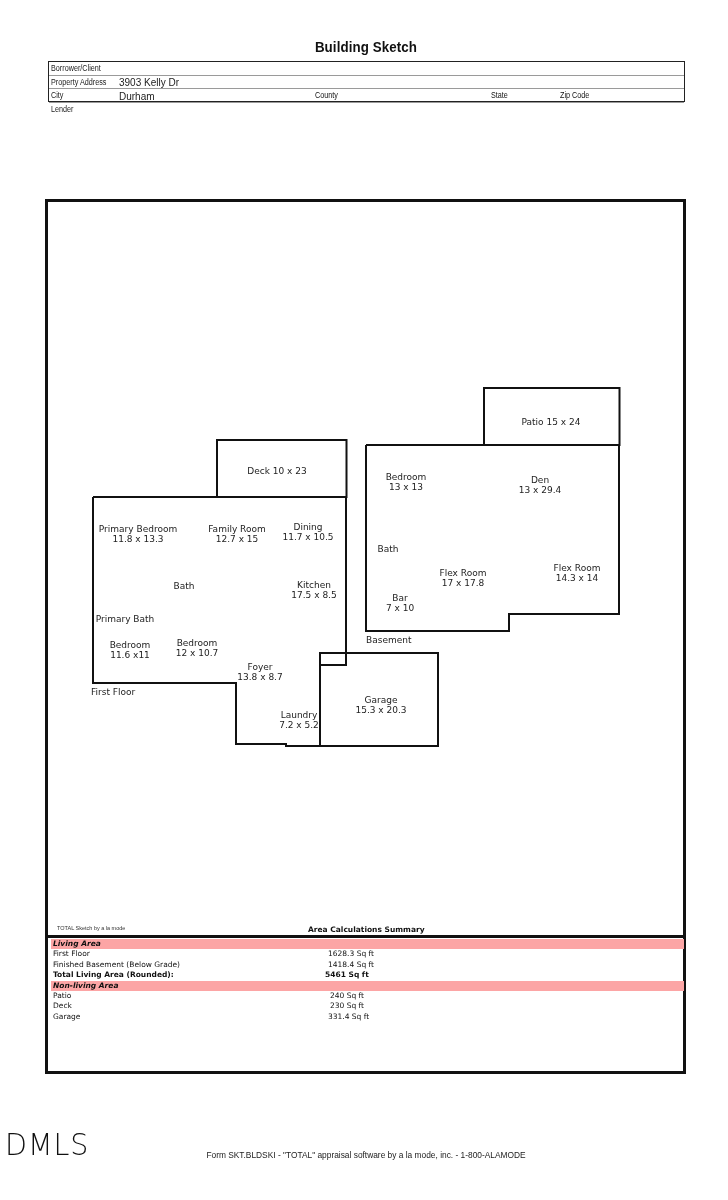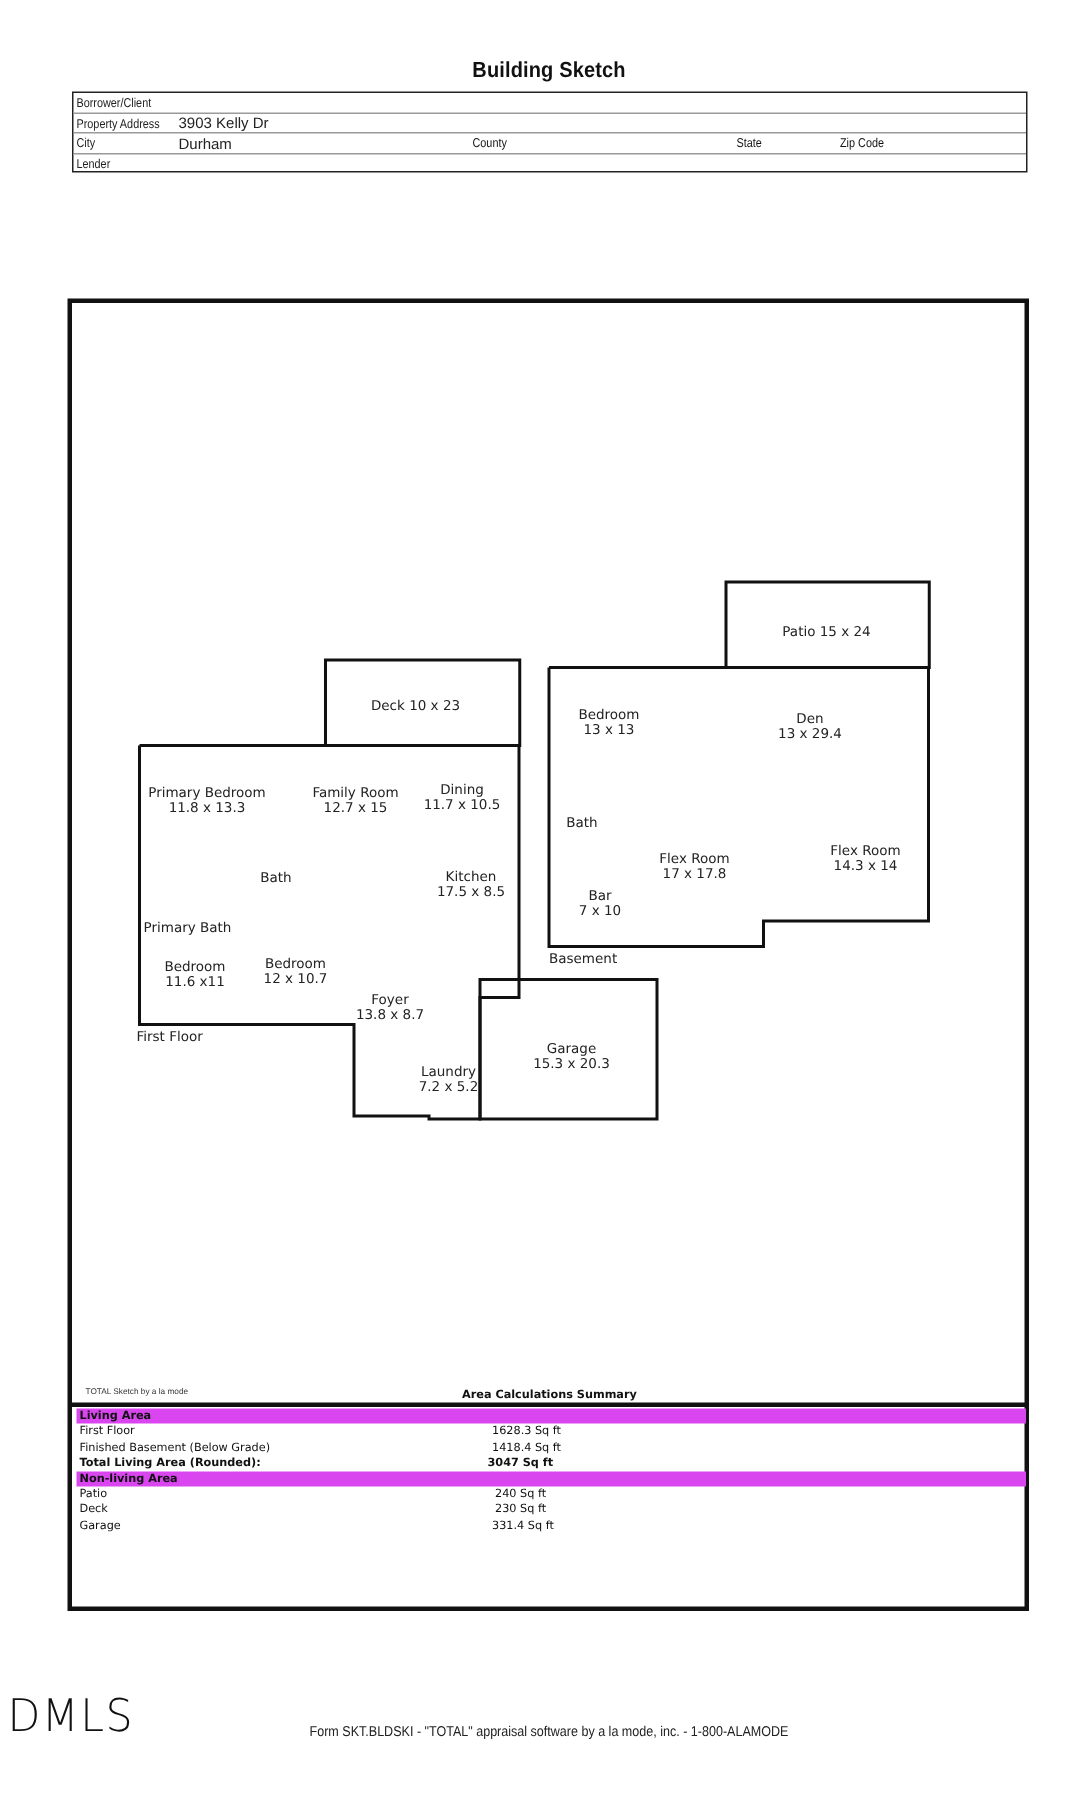--- a/index.html
+++ b/index.html
@@ -1,37 +1,37 @@
 <!DOCTYPE html>
 <html><head>
 <meta charset="utf-8">
 <style>
   html, body { margin: 0; padding: 0; background: #ffffff; }
   body { width: 728px; height: 1200px; position: relative; overflow: hidden; font-family: "Liberation Sans", sans-serif; color: #111; }
   .title { position: absolute; left: 0; width: 732px; top: 39px; text-align: center; font-family: "Liberation Sans", sans-serif; font-weight: bold; font-size: 14.5px; letter-spacing: 0.1px; transform: scaleX(0.92); }
-  .hdr { position: absolute; left: 48px; top: 61px; width: 637px; height: 54px; border: 1.3px solid #222; box-sizing: border-box; }
+  .hdr { position: absolute; left: 48px; top: 61px; width: 637px; height: 41px; border: 1.3px solid #222; box-sizing: border-box; }
   .hdr-row { position: relative; height: 13.5px; border-bottom: 1px solid #9a9a9a; box-sizing: border-box; font-size: 9px; }
   .hdr-row:last-child { border-bottom: none; }
   .hdr-lbl { position: absolute; left: 2px; top: 1px; font-size: 8.5px; color: #222; transform: scaleX(0.85); transform-origin: left; white-space: nowrap; }
   .hdr-val { position: absolute; left: 70px; top: 1.5px; font-size: 10px; color: #222; white-space: nowrap; }
   .hdr-county { position: absolute; left: 266px; top: 1px; font-size: 8.5px; transform: scaleX(0.85); transform-origin: left; }
   .hdr-state { position: absolute; left: 442px; top: 1px; font-size: 8.5px; transform: scaleX(0.85); transform-origin: left; }
   .hdr-zip { position: absolute; left: 511px; top: 1px; font-size: 8.5px; transform: scaleX(0.85); transform-origin: left; }
 
   .frame { position: absolute; left: 45px; top: 199px; width: 641px; height: 875px; border: 3px solid #111; box-sizing: border-box; }
   svg.plan { position: absolute; left: 0; top: 0; }
   .lbl { position: absolute; font-family: "DejaVu Sans", sans-serif; font-size: 9px; color: #222; text-align: center; line-height: 10px; white-space: nowrap; transform: translateX(-50%); }
   .lbl-left { position: absolute; font-family: "DejaVu Sans", sans-serif; font-size: 9px; color: #222; line-height: 10px; white-space: nowrap; }
 
   .sketch-by { position: absolute; left: 57px; top: 925px; font-size: 5.5px; color: #333; }
   .summary-title { position: absolute; left: 308px; top: 925px; font-family: "DejaVu Sans", sans-serif; font-size: 7.5px; font-weight: bold; }
   .sum-line { position: absolute; left: 48px; top: 935px; width: 636px; height: 3px; background: #111; }
   .sum-table { position: absolute; left: 51px; top: 939px; width: 633px; font-family: "DejaVu Sans", sans-serif; font-size: 7.5px; }
   .sum-row { position: relative; height: 10.4px; line-height: 10.4px; }
-  .sum-row.section { background: #d946ef; font-weight: bold; }
+  .sum-row.section { background: #fca5a5; font-weight: bold; font-style: italic; }
   .sum-row.total { font-weight: bold; }
   .sum-lbl { position: absolute; left: 2px; top: 0; }
   .sum-val { position: absolute; left: 277px; top: 0; }
   .sum-row.total .sum-val { left: 274px; }
   .sum-row.np .sum-val { left: 279px; }
 
   .logo { position: absolute; left: 5px; top: 1127px; font-family: "DejaVu Sans", sans-serif; font-weight: 200; font-size: 30px; letter-spacing: 1px; color: #111; transform: scaleX(0.95); transform-origin: left; }
   .footer { position: absolute; left: 0; width: 732px; top: 1149px; text-align: center; font-size: 9.5px; color: #222; transform: scaleX(0.88); }
 </style>
 </head>
@@ -117,21 +117,21 @@
   <div class="sum-row">
     <span class="sum-lbl">First Floor</span>
     <span class="sum-val">1628.3 Sq ft</span>
   </div>
   <div class="sum-row">
     <span class="sum-lbl">Finished Basement (Below Grade)</span>
     <span class="sum-val">1418.4 Sq ft</span>
   </div>
   <div class="sum-row total">
     <span class="sum-lbl">Total Living Area (Rounded):</span>
-    <span class="sum-val">3047 Sq ft</span>
+    <span class="sum-val">5461 Sq ft</span>
   </div>
   <div class="sum-row section">
     <span class="sum-lbl">Non-living Area</span>
   </div>
   <div class="sum-row np">
     <span class="sum-lbl">Patio</span>
     <span class="sum-val">240 Sq ft</span>
   </div>
   <div class="sum-row np">
     <span class="sum-lbl">Deck</span>

